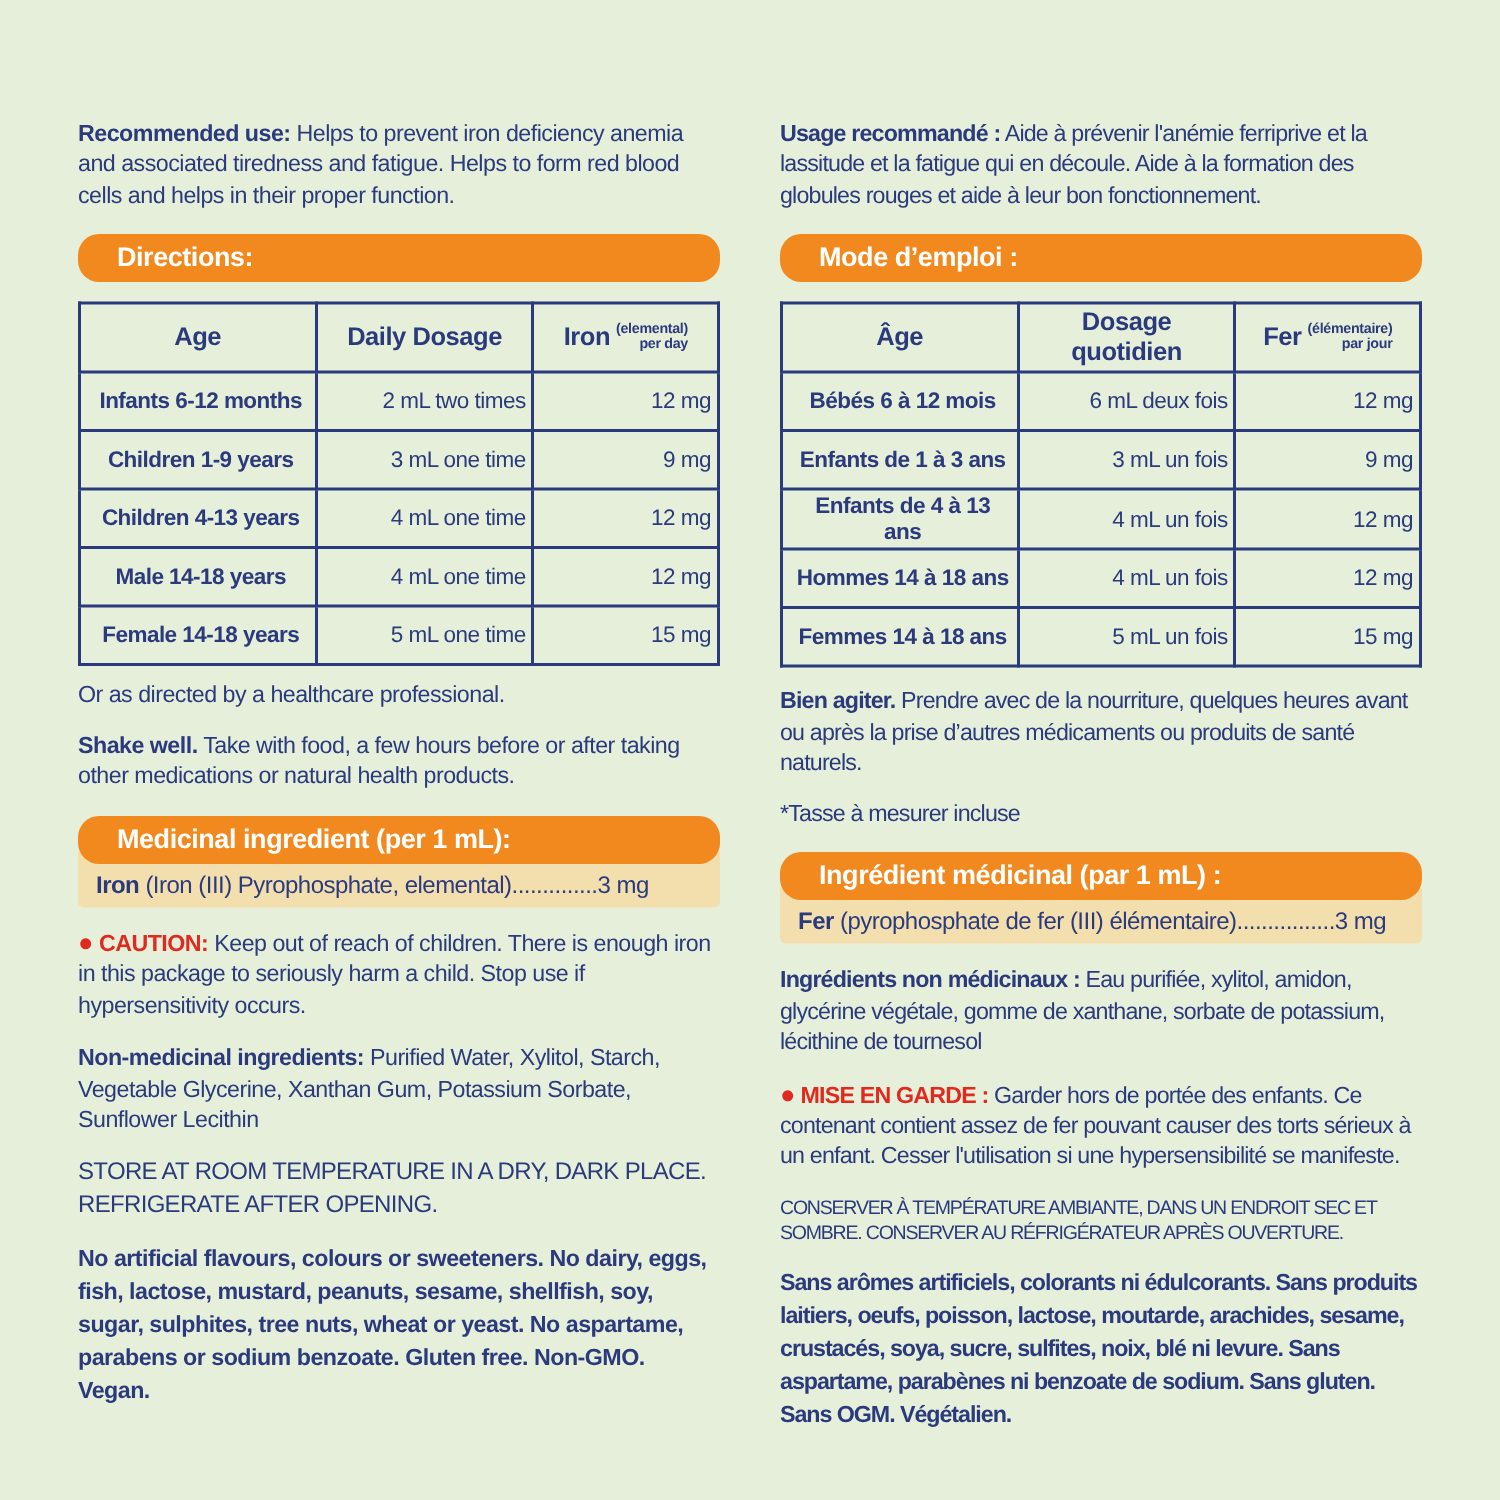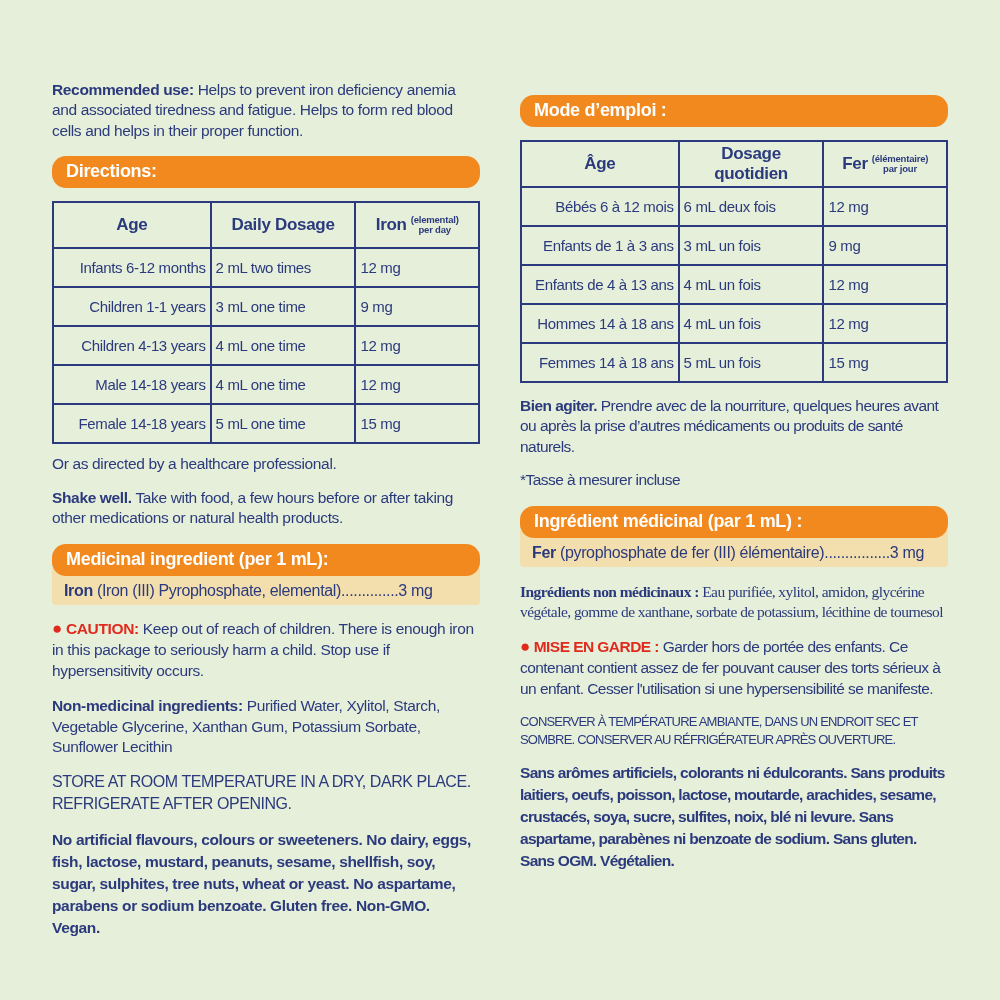--- a/index.html
+++ b/index.html
@@ -27,21 +27,21 @@
   }
   .fr .para{letter-spacing:-0.55px;}
   .lead{font-weight:bold;}
   .orange-bar{
     background:#f1891f;
     color:#ffffff;
     font-weight:bold;
     font-size:18px;
     letter-spacing:-0.3px;
     border-radius:14px;
-    padding:5px 14px 6px 14px;
+    padding:5px 14px 6px 26px;
     margin-top:15px;
   }
   table.dosage{
     width:100%;
     border-collapse:collapse;
     margin-top:13px;
     table-layout:fixed;
   }
   table.dosage th, table.dosage td{
     border:2.4px solid #2b3a7d;
@@ -51,37 +51,37 @@
   table.dosage th{
     font-size:17px;
     font-weight:bold;
     height:40px;
     text-align:center;
     letter-spacing:-0.3px;
   }
   table.dosage td{
     height:33px;
     font-size:15px;
-    text-align:left;
+    text-align:right;
     letter-spacing:-0.35px;
   }
   table.dosage td.agecell{
-    text-align:right;
-    font-weight:normal;
+    text-align:center;
+    font-weight:bold;
     padding-left:8px;
   }
   .col-age{width:37%;}
   .col-dose{width:34%;}
   .col-iron{width:29%;}
   .iron-head{display:inline-flex;align-items:center;gap:4px;justify-content:center;}
   .iron-note{
     display:inline-block;
     font-size:9.5px;
     line-height:1.05;
-    text-align:center;
+    text-align:right;
     font-weight:bold;
     letter-spacing:-0.2px;
   }
   .iron-note span{display:block;}
   .med-row{
     background:#f3dfae;
     font-size:16px;
     letter-spacing:-0.35px;
     padding:8px 12px 5px 12px;
     margin-top:-8px;
@@ -143,21 +143,21 @@
           </th>
         </tr>
       </thead>
       <tbody>
         <tr>
             <td class="agecell">Infants 6-12 months</td>
             <td>2 mL two times</td>
             <td>12 mg</td>
           </tr>
         <tr>
-            <td class="agecell">Children 1-1 years</td>
+            <td class="agecell">Children 1-9 years</td>
             <td>3 mL one time</td>
             <td>9 mg</td>
           </tr>
         <tr>
             <td class="agecell">Children 4-13 years</td>
             <td>4 mL one time</td>
             <td>12 mg</td>
           </tr>
         <tr>
             <td class="agecell">Male 14-18 years</td>
@@ -183,20 +183,21 @@
     <p class="para caution"><span class="dot">●</span><span class="cau-lead">CAUTION:</span> <span>Keep out of reach of children. There is enough iron in this package to seriously harm a child. Stop use if hypersensitivity occurs.</span></p>
 
     <p class="para" style="margin-top:15px;"><span class="lead">Non-medicinal ingredients:</span> <span>Purified Water, Xylitol, Starch, Vegetable Glycerine, Xanthan Gum, Potassium Sorbate, Sunflower Lecithin</span></p>
 
     <p class="para storage">STORE AT ROOM TEMPERATURE IN A DRY, DARK PLACE. REFRIGERATE AFTER OPENING.</p>
 
     <p class="para freefrom">No artificial flavours, colours or sweeteners. No dairy, eggs, fish, lactose, mustard, peanuts, sesame, shellfish, soy, sugar, sulphites, tree nuts, wheat or yeast. No aspartame, parabens or sodium benzoate. Gluten free. Non-GMO. Vegan.</p>
   </div>
 
   <div class="col fr">
+    <p class="para" style="margin-top:0;"><span class="lead">Usage recommandé :</span> <span>Aide à prévenir l'anémie ferriprive et la lassitude et la fatigue qui en découle. Aide à la formation des globules rouges et aide à leur bon fonctionnement.</span></p>
 
     <div class="orange-bar">Mode d’emploi :</div>
 
     <table class="dosage">
       <colgroup>
           <col class="col-age">
           <col class="col-dose">
           <col class="col-iron">
         </colgroup>
       <thead>
@@ -244,21 +245,21 @@
     </table>
 
 
     <p class="para"><span class="lead">Bien agiter.</span> <span>Prendre avec de la nourriture, quelques heures avant ou après la prise d’autres médicaments ou produits de santé naturels.</span></p>
 
     <p class="para">*Tasse à mesurer incluse</p>
 
     <div class="orange-bar med-bar">Ingrédient médicinal (par 1 mL) :</div>
     <div class="med-row"><span class="lead">Fer</span> <span>(pyrophosphate de fer (III) élémentaire)................3 mg</span></div>
 
-    <p class="para" style="margin-top:15px;font-family:Liberation Serif, serif;"><span class="lead">Ingrédients non médicinaux :</span> <span>Eau purifiée, xylitol, amidon, glycérine végétale, gomme de xanthane, sorbate de potassium, lécithine de tournesol</span></p>
+    <p class="para" style="margin-top:15px;"><span class="lead">Ingrédients non médicinaux :</span> <span>Eau purifiée, xylitol, amidon, glycérine végétale, gomme de xanthane, sorbate de potassium, lécithine de tournesol</span></p>
 
     <p class="para caution"><span class="dot">●</span><span class="cau-lead">MISE EN GARDE :</span> <span>Garder hors de portée des enfants. Ce contenant contient assez de fer pouvant causer des torts sérieux à un enfant. Cesser l'utilisation si une hypersensibilité se manifeste.</span></p>
 
     <p class="para storage">CONSERVER À TEMPÉRATURE AMBIANTE, DANS UN ENDROIT SEC ET SOMBRE. CONSERVER AU RÉFRIGÉRATEUR APRÈS OUVERTURE.</p>
 
     <p class="para freefrom">Sans arômes artificiels, colorants ni édulcorants. Sans produits laitiers, oeufs, poisson, lactose, moutarde, arachides, sesame, crustacés, soya, sucre, sulfites, noix, blé ni levure. Sans aspartame, parabènes ni benzoate de sodium. Sans gluten. Sans OGM. Végétalien.</p>
   </div>
 
 </div>
 

